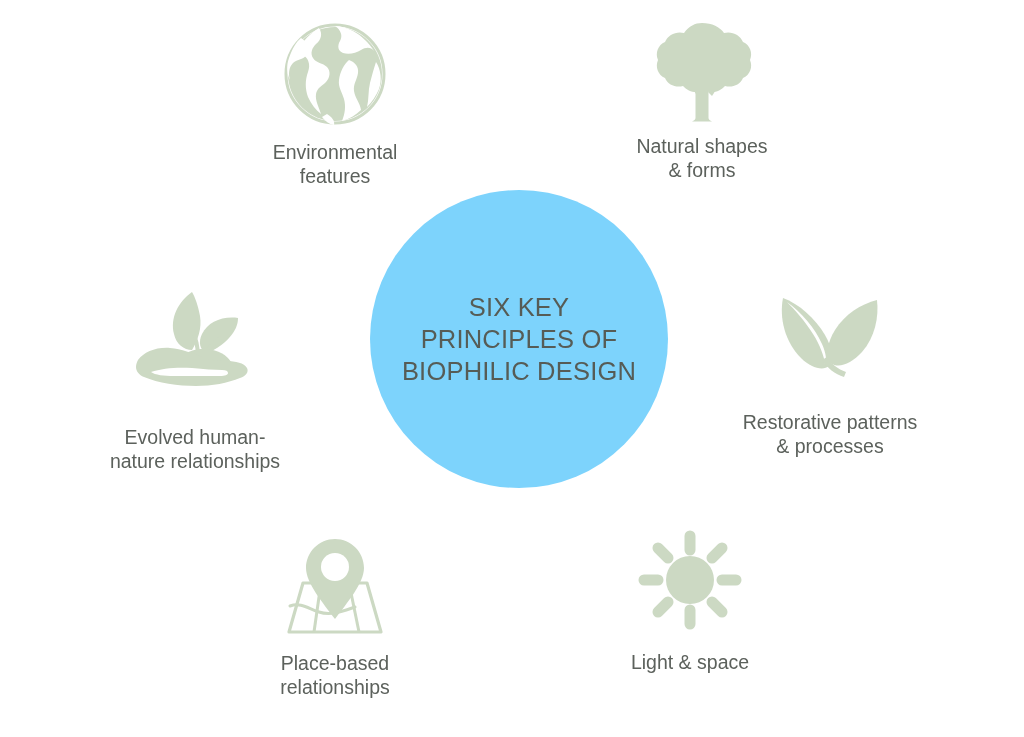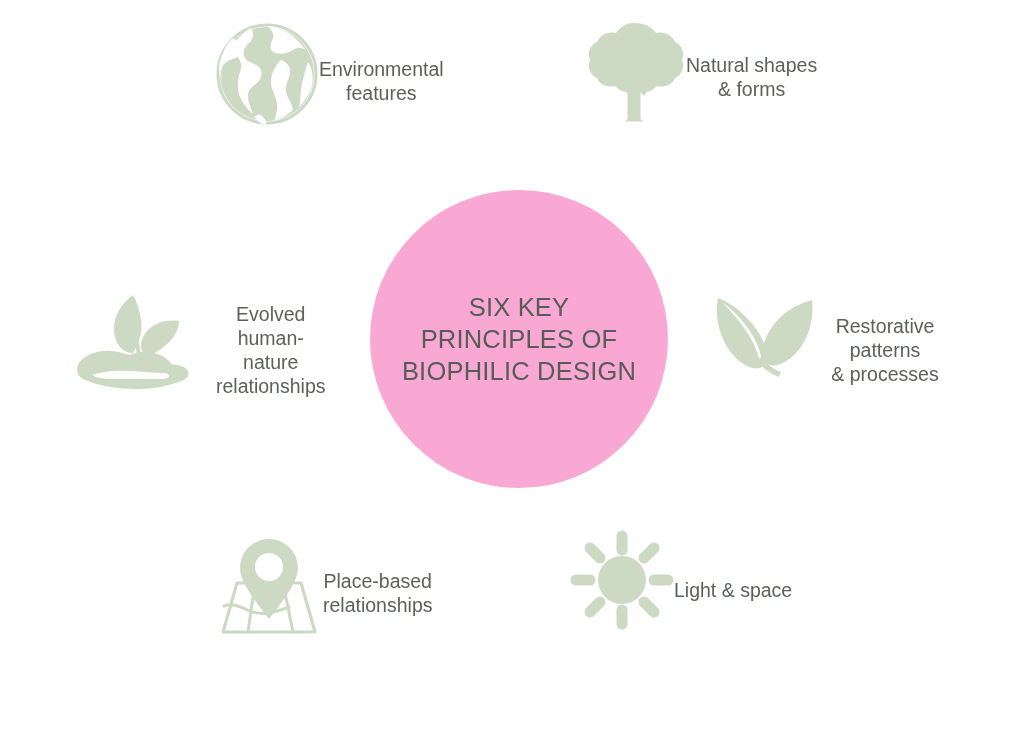--- a/index.html
+++ b/index.html
@@ -26,40 +26,40 @@
   }
 
   
   .center-circle {
     position: absolute;
     left: 370px;
     top: 190px;
     width: 298px;
     height: 298px;
     border-radius: 50%;
-    background: #f9a8d4;
+    background: #7dd3fc;
     display: flex;
     align-items: center;
     justify-content: center;
   }
   .center-title {
     text-align: center;
     color: #565c56;
     font-size: 25.5px;
     line-height: 32px;
     letter-spacing: 0.2px;
     white-space: pre-line;
     font-weight: 400;
   }
 
   
   .node {
     position: absolute;
     display: flex;
-    flex-direction: row;
+    flex-direction: column;
     align-items: center;
   }
   .node-icon {
     display: block;
     line-height: 0;
   }
   .node-label {
     margin-top: 10px;
     text-align: center;
     color: #5c615c;

